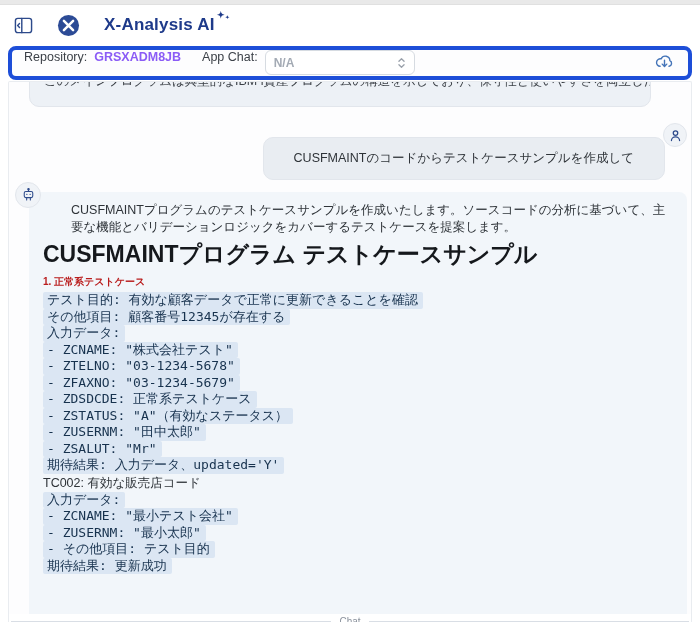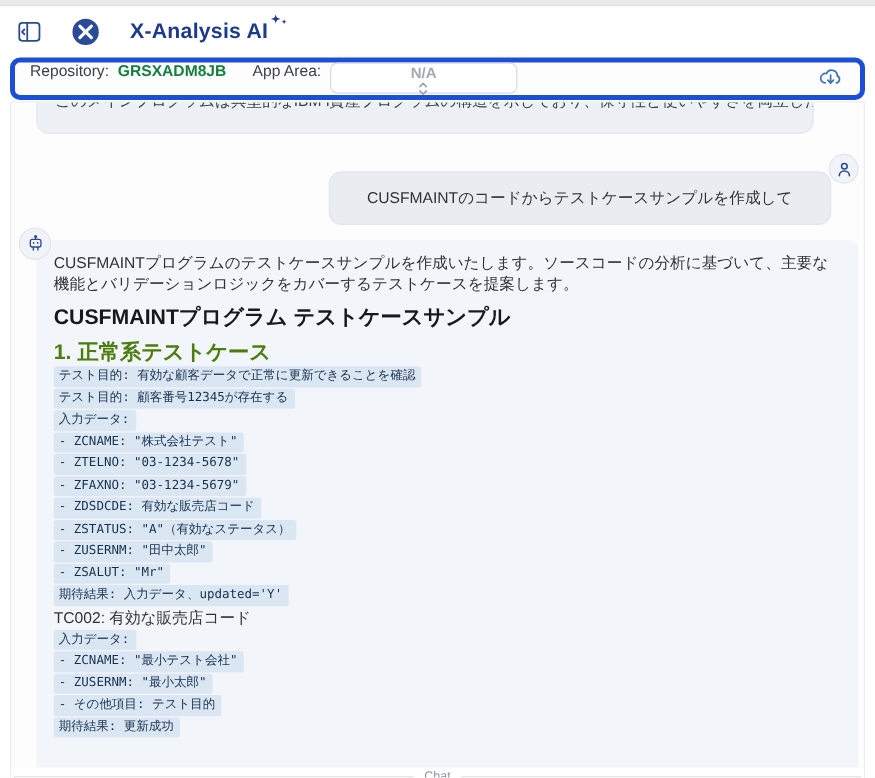--- a/index.html
+++ b/index.html
@@ -19,24 +19,24 @@
   .app-title { font-size: 17px; font-weight: bold; color: #1e3a8a; position: relative; padding-right: 12px; letter-spacing: .2px; }
   .sparkle { position: absolute; top: -5px; right: 2px; font-size: 9px; color: #1e3a8a; }
   .sparkle.small { font-size: 5px; right: -3px; top: -1px; }
 
   
   .toolbar {
     margin: 1px 8px 0 8px; height: 34px; border: 4px solid #1d4ed8; border-radius: 8px;
     background: #fdfdfe; display: flex; align-items: flex-start; padding: 0 12px; gap: 7px;
   }
   .tb-label { font-size: 12.5px; color: #3c4148; }
-  .tb-value { font-size: 12.5px; font-weight: bold; color: #15803d; margin-right: 14px; }
+  .tb-value { font-size: 12.5px; font-weight: bold; color: #8b5cf6; margin-right: 14px; }
   .select-box {
     width: 150px; height: 25px; border: 1px solid #d6dbe1; border-radius: 6px; background: #fff;
-    display: flex; align-items: center; justify-content: space-between; padding: 0 8px; cursor: pointer; flex-direction: column;
+    display: flex; align-items: center; justify-content: space-between; padding: 0 8px; cursor: pointer;
   }
   .select-value { font-size: 12px; color: #a3aab4; font-weight: bold; }
   .toolbar-spacer { flex: 1; }
   .cloud-btn { width: 22px; height: 22px; background: none; border: none; cursor: pointer; padding: 0; }
 
   
   .chat-panel {
     margin: 1px 8px 0 8px; height: 546px;
     border: 1px solid #e9ecf0; border-bottom: none; border-radius: 2px 2px 0 0;
     background: #fdfdfe; position: relative;
@@ -58,28 +58,28 @@
     background: #f0f3f7; border: 1px solid #e2e6ec; display: flex; align-items: center; justify-content: center;
   }
   .user-avatar { right: 4px; top: -14px; }
 
   .assistant-row { position: relative; margin-top: 12px; padding-left: 20px; padding-right: 4px; }
   .bot-avatar { left: 6px; top: -10px; width: 26px; height: 26px; }
   .assistant-block {
     background: #f2f6fa; border-radius: 8px; padding: 10px 16px 14px 14px; min-height: 460px;
   }
 
-  .line-p { font-size: 12.5px; line-height: 17px; color: #2e3338; margin-bottom: 4px; }
-  .line-h1 { font-size: 17px; line-height: 20px; font-weight: bold; color: #15181c; margin: 8px 0 10px 0; }
-  .line-h2 { font-size: 17px; line-height: 16px; font-weight: bold; color: #4d7c0f; margin: 4px 0 2px 0; }
+  .line-p { font-size: 12.5px; line-height: 17px; color: #2e3338; margin-bottom: 4px; margin-left: 28px; }
+  .line-h1 { font-size: 23px; line-height: 20px; font-weight: bold; color: #15181c; margin: 8px 0 10px 0; }
+  .line-h2 { font-size: 10px; line-height: 16px; font-weight: bold; color: #b91c1c; margin: 4px 0 2px 0; }
   .line-text { font-size: 12.5px; line-height: 15px; color: #2e3338; margin: 2px 0 1px 0; }
   .line-chip { line-height: 14.5px; }
   .chip {
     display: inline-block; background: #dbe6f3; color: #17324e; border-radius: 2px;
-    font-family: "DejaVu Sans Mono", monospace; font-size: 10px; padding: 1px 5px 1px 4px;
+    font-family: "DejaVu Sans Mono", monospace; font-size: 13px; padding: 1px 5px 1px 4px;
   }
 
   
   .chat-footer { height: 14px; display: flex; align-items: center; gap: 8px; padding: 0 2px; background: #fff; }
   .chat-footer .rule { flex: 1; height: 1px; background: #d9dee5; }
   .chat-footer-label { font-size: 10px; color: #8b929d; }
 
   svg { display: block; }
 </style>
 </head>
@@ -104,21 +104,21 @@
     </svg>
   </span>
   <span class="app-title">
     <span>X-Analysis AI</span><span class="sparkle">✦</span><span class="sparkle small">✦</span>
   </span>
 </div>
 
 <div class="toolbar">
   <span class="tb-label">Repository:</span>
   <span class="tb-value">GRSXADM8JB</span>
-  <span class="tb-label">App Area:</span>
+  <span class="tb-label">App Chat:</span>
   <div class="select-box">
     <span class="select-value">N/A</span>
     <span>
       <svg width="9" height="12" viewBox="0 0 10 14" fill="none" stroke="#9aa1ab" stroke-width="1.5" stroke-linecap="round" stroke-linejoin="round">
         <path d="M2 5 L5 2 L8 5"></path>
         <path d="M2 9 L5 12 L8 9"></path>
       </svg>
     </span>
   </div>
   <div class="toolbar-spacer"></div>
@@ -160,26 +160,26 @@
             <circle cx="14.3" cy="10.4" r="1" fill="#2d4a8b" stroke="none"></circle>
             <path d="M9.4 15.2 v3.2 M14.6 15.2 v3.2"></path>
           </svg>
         </span>
       </div>
       <div class="assistant-block">
           <div class="line line-p">CUSFMAINTプログラムのテストケースサンプルを作成いたします。ソースコードの分析に基づいて、主要な機能とバリデーションロジックをカバーするテストケースを提案します。</div>
           <div class="line line-h1">CUSFMAINTプログラム テストケースサンプル</div>
           <div class="line line-h2">1. 正常系テストケース</div>
           <div class="line line-chip"><span class="chip">テスト目的: 有効な顧客データで正常に更新できることを確認</span></div>
-          <div class="line line-chip"><span class="chip">テスト目的: 顧客番号12345が存在する</span></div>
+          <div class="line line-chip"><span class="chip">その他項目: 顧客番号12345が存在する</span></div>
           <div class="line line-chip"><span class="chip">入力データ:</span></div>
           <div class="line line-chip"><span class="chip">- ZCNAME: "株式会社テスト"</span></div>
           <div class="line line-chip"><span class="chip">- ZTELNO: "03-1234-5678"</span></div>
           <div class="line line-chip"><span class="chip">- ZFAXNO: "03-1234-5679"</span></div>
-          <div class="line line-chip"><span class="chip">- ZDSDCDE: 有効な販売店コード</span></div>
+          <div class="line line-chip"><span class="chip">- ZDSDCDE: 正常系テストケース</span></div>
           <div class="line line-chip"><span class="chip">- ZSTATUS: "A"（有効なステータス）</span></div>
           <div class="line line-chip"><span class="chip">- ZUSERNM: "田中太郎"</span></div>
           <div class="line line-chip"><span class="chip">- ZSALUT: "Mr"</span></div>
           <div class="line line-chip"><span class="chip">期待結果: 入力データ、updated='Y'</span></div>
           <div class="line line-text">TC002: 有効な販売店コード</div>
           <div class="line line-chip"><span class="chip">入力データ:</span></div>
           <div class="line line-chip"><span class="chip">- ZCNAME: "最小テスト会社"</span></div>
           <div class="line line-chip"><span class="chip">- ZUSERNM: "最小太郎"</span></div>
           <div class="line line-chip"><span class="chip">- その他項目: テスト目的</span></div>
           <div class="line line-chip"><span class="chip">期待結果: 更新成功</span></div>

